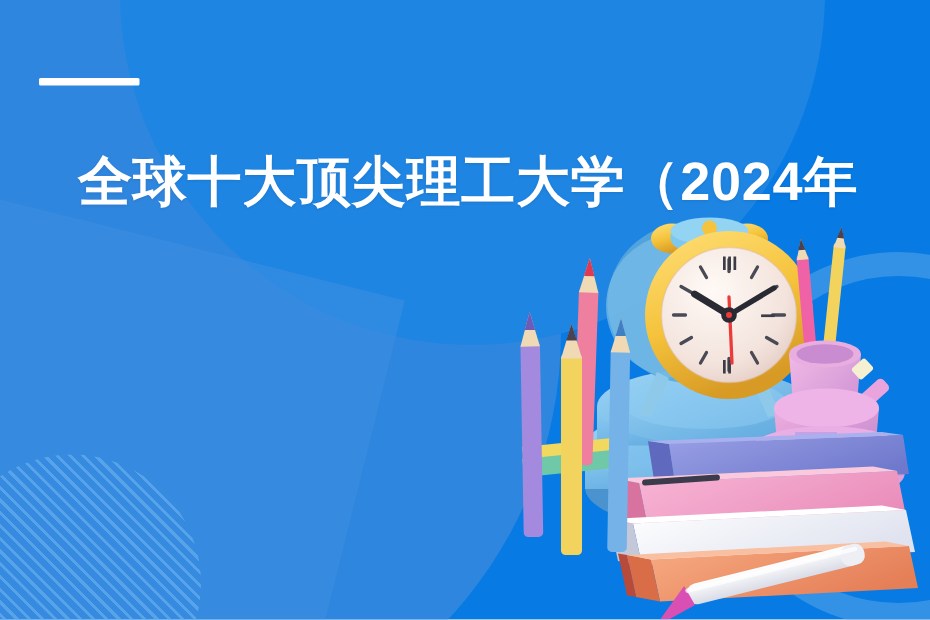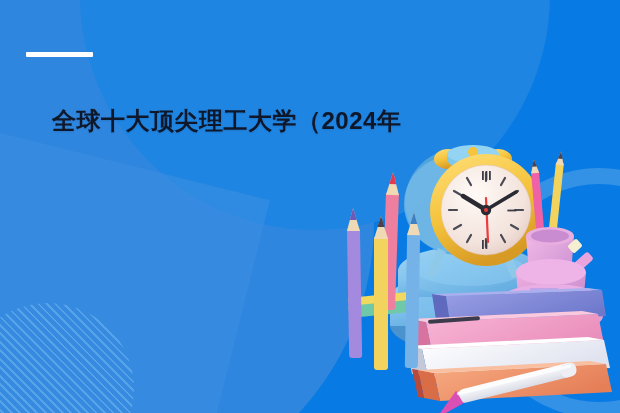--- a/index.html
+++ b/index.html
@@ -106,24 +106,24 @@
     border-radius: 1px;
   }
 
   
   .headline {
     position: absolute;
     left: 52px;
     top: 99px;
     width: 560px;
     white-space: nowrap;
-    font-size: 24px;
+    font-size: 36px;
     line-height: 44px;
     font-weight: bold;
-    color: #0f172a;
+    color: #ffffff;
     letter-spacing: 0.5px;
     text-shadow: 0 1px 2px rgba(0,0,0,.10);
   }
 
   
   .illustration {
     position: absolute;
     left: 330px;
     top: 140px;
     width: 290px;

